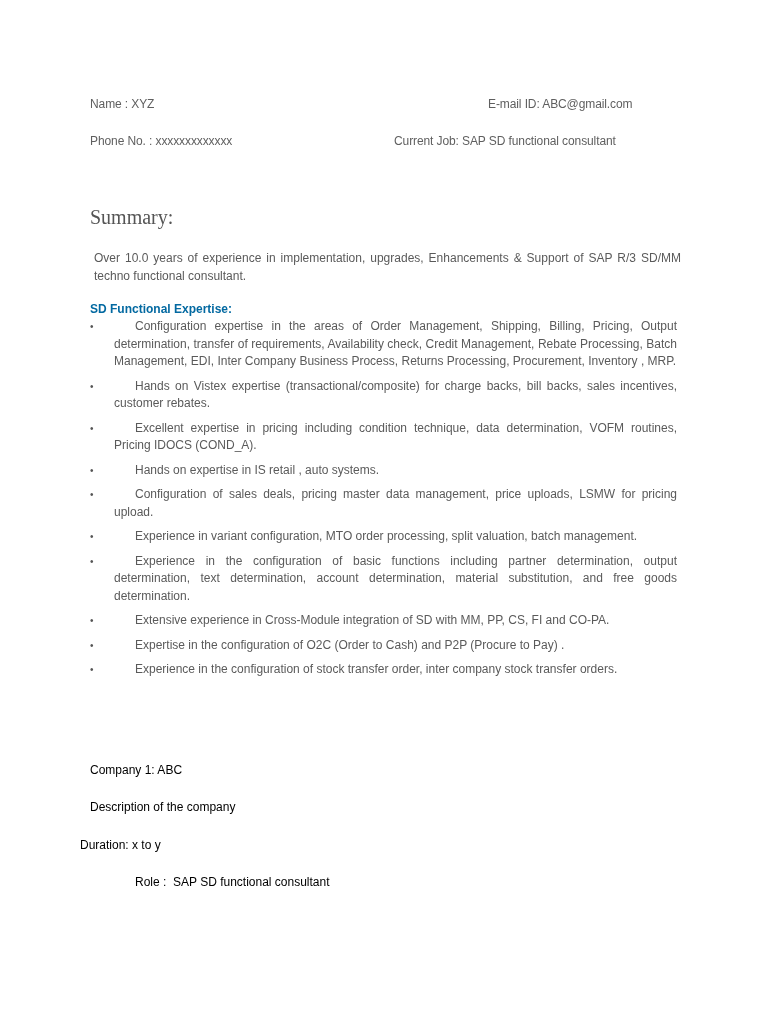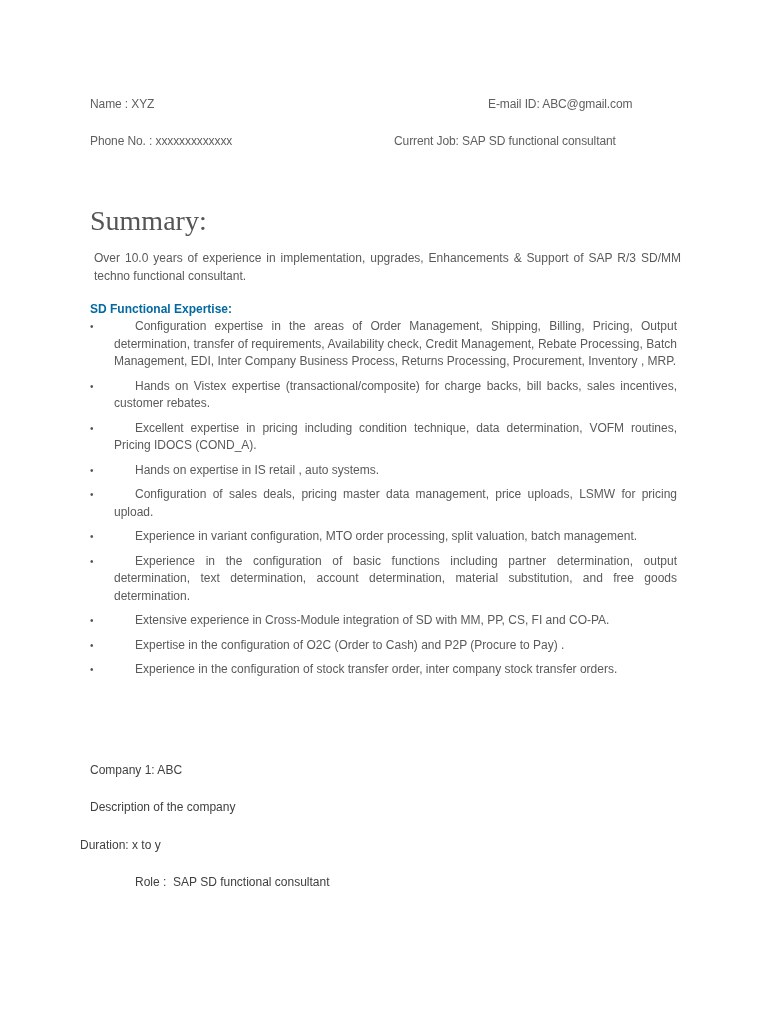--- a/index.html
+++ b/index.html
@@ -28,21 +28,21 @@
       color: #5f5f5f;
       letter-spacing: -0.1px;
     }
     .heading {
       font-family: "Liberation Serif", "DejaVu Serif", serif;
       color: #555555;
       font-weight: normal;
       margin: 0;
       line-height: 1;
     }
-    .h-summary { font-size: 28px; }
+    .h-summary { font-size: 20px; }
     .h-prof { font-size: 25px; }
     .body-text {
       font-size: 12px;
       line-height: 18px;
       color: #5a5a5a;
       text-align: justify;
     }
     .subhead {
       font-size: 12px;
       font-weight: bold;
@@ -68,21 +68,21 @@
     .bullet-dot {
       position: absolute;
       left: 0;
       top: 0;
       font-size: 10px;
       color: #555;
     }
     .bullet-text { text-indent: 21px; display: block; }
     .exp-line {
       font-size: 12px;
-      color: #404040;
+      color: #000000;
     }
   </style>
 </head>
 <body>
 
 <div class="page">
 
   <div class="abs info" style="left:90px; top:97px;">Name : XYZ</div>
   <div class="abs info" style="left:488px; top:97px;">E-mail ID: ABC@gmail.com</div>
   <div class="abs info" style="left:90px; top:134px;">Phone No. : xxxxxxxxxxxxx</div>

